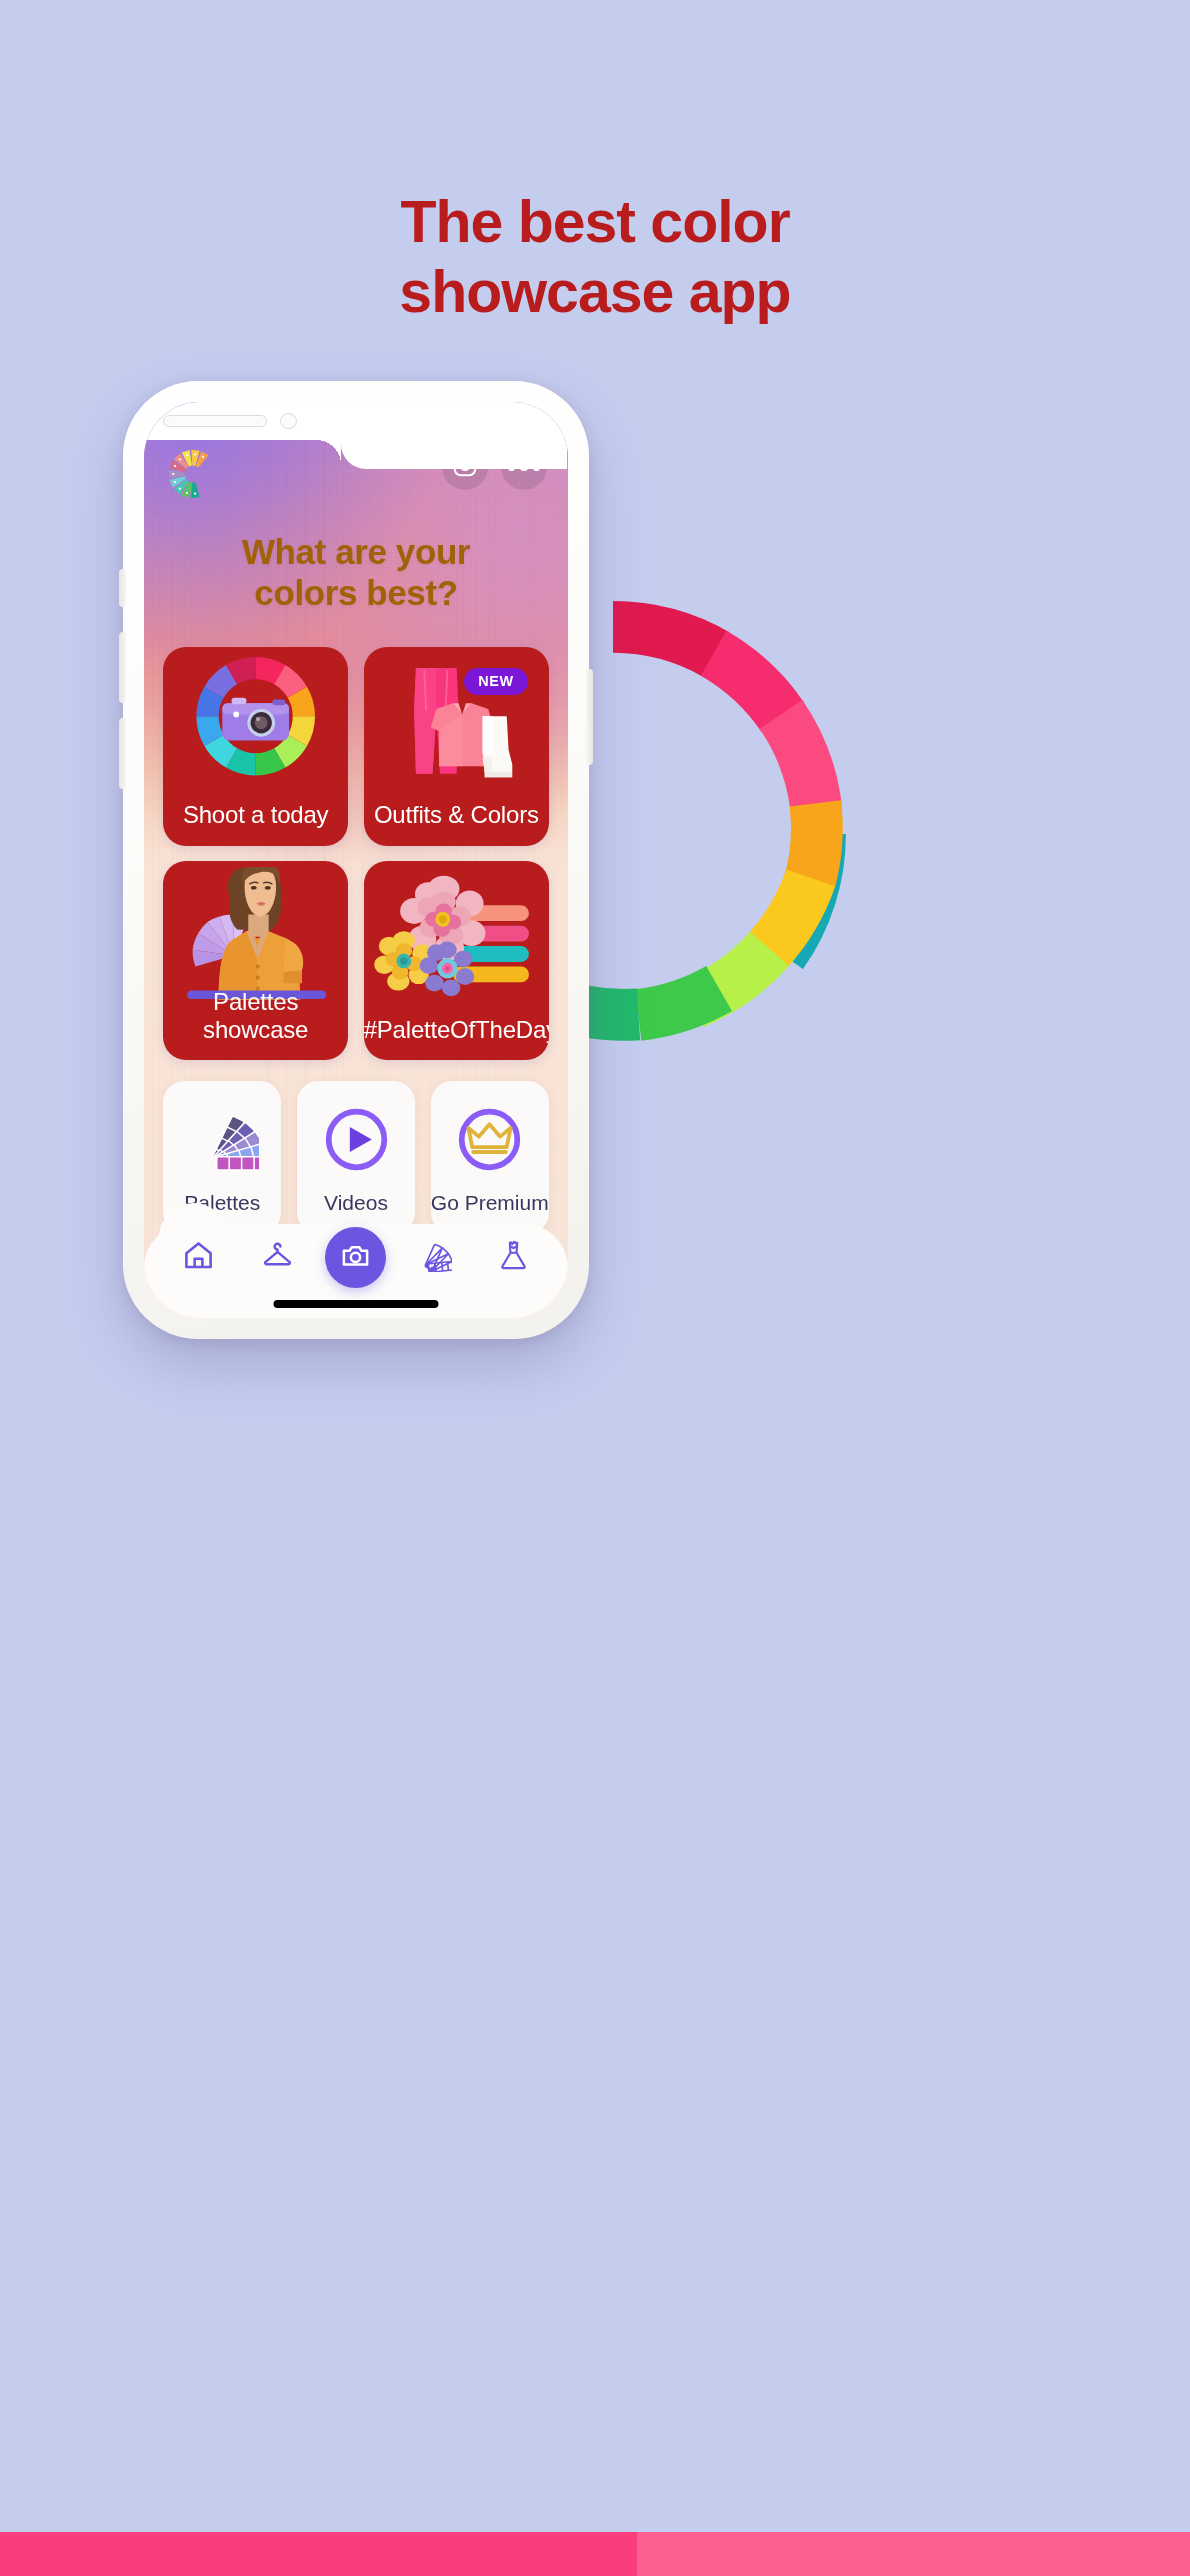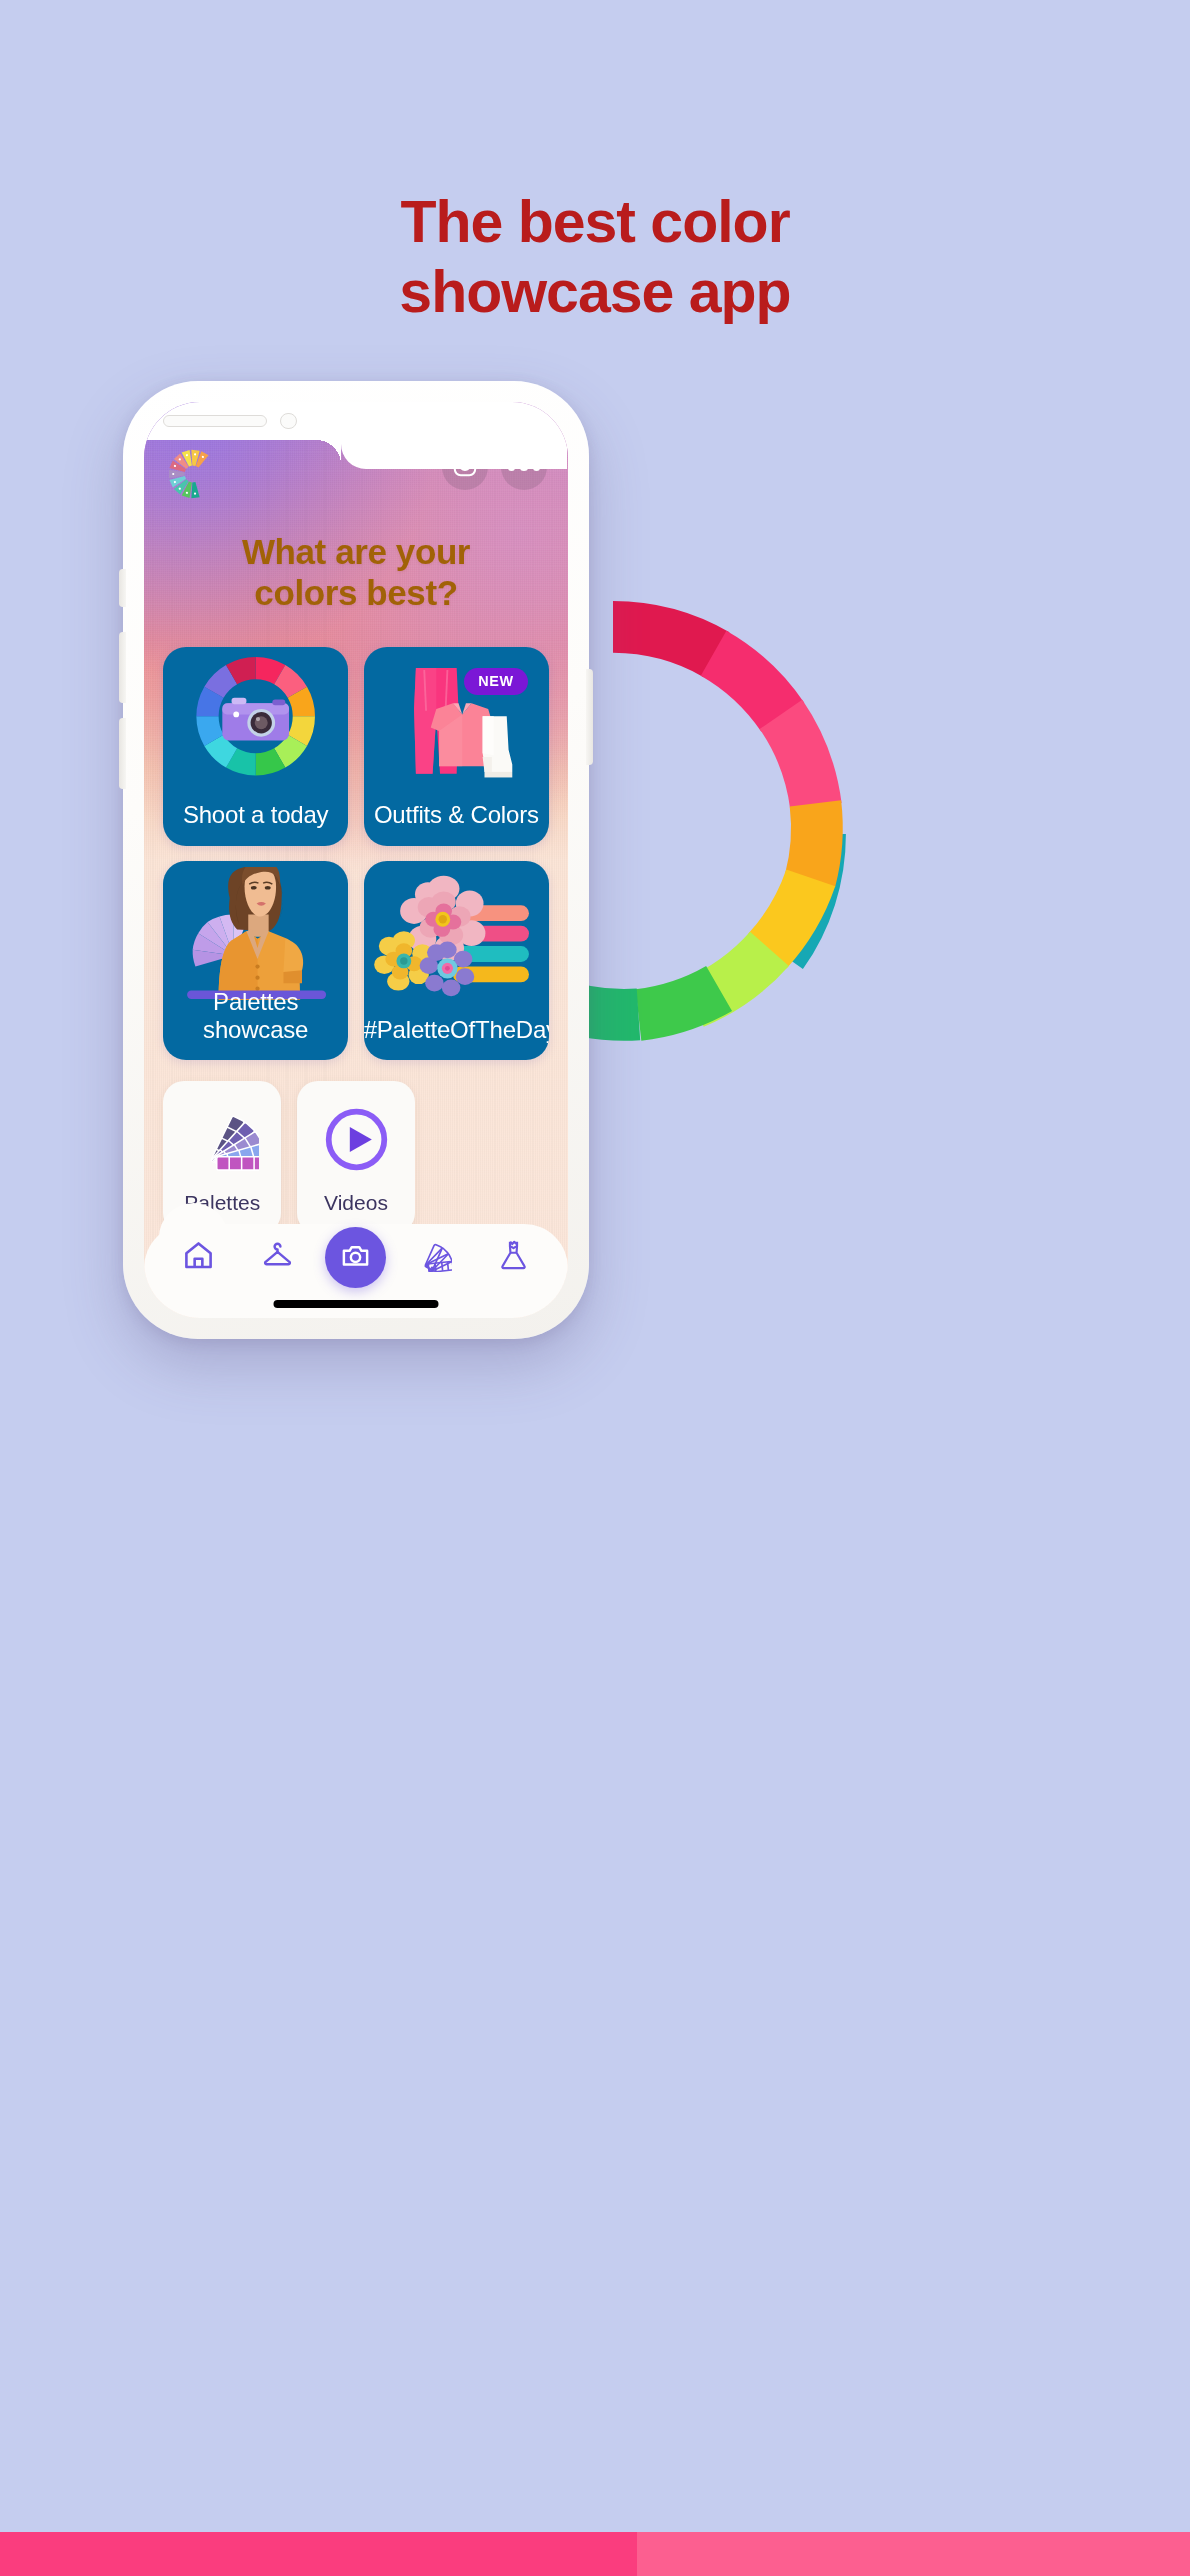--- a/index.html
+++ b/index.html
@@ -135,21 +135,21 @@
 
   
   .grid {
     margin:33px 19px 0 19px;
     display:grid; grid-template-columns:1fr 1fr;
     gap:15.3px;
   }
   .bigcard {
     position:relative;
     height:199px; border-radius:23px;
-    background:#0369a1;
+    background:#b91c1c;
     overflow:hidden;
     box-shadow:0 2.9px 9.6px rgba(130,100,175,.18);
   }
   .bigcard .art { position:absolute; left:0; right:0; top:5.8px; height:136px; }
   .bigcard .cap {
     position:absolute; left:0; right:0; bottom:16.3px;
     text-align:center; color:#fff;
     font-size:24px; font-weight:400; letter-spacing:-0.2px;
   }
   .badge-new {
@@ -581,20 +581,30 @@
         <div class="smallcard">
           <div class="sart">
             <svg width="69" height="69" viewBox="0 0 72 72">
               <circle cx="36" cy="36" r="29" fill="none" stroke="#8b5cf6" stroke-width="6"></circle>
               <path d="M 29 23 L 52 36 L 29 49 Z" fill="#6c3fe0"></path>
             </svg>
           </div>
           <div class="scap">Videos</div>
         </div>
 
+        <div class="smallcard">
+          <div class="sart">
+            <svg width="69" height="69" viewBox="0 0 72 72">
+              <circle cx="36" cy="36" r="29" fill="none" stroke="#8b5cf6" stroke-width="6"></circle>
+              <path d="M 18 44 L 14 24 L 25 33 L 36 20 L 47 33 L 58 24 L 54 44 Z" fill="none" stroke="#e0b33a" stroke-width="4" stroke-linejoin="round"></path>
+              <line x1="19" y1="49" x2="53" y2="49" stroke="#e0b33a" stroke-width="4" stroke-linecap="round"></line>
+            </svg>
+          </div>
+          <div class="scap">Go Premium</div>
+        </div>
       </div>
 
       <div class="navwrap">
         <div class="nav-home-blob"></div>
         <div class="navbg"></div>
         <div class="nav">
           <div class="item">
             <span>
               <svg width="33" height="33" viewBox="0 0 24 24" fill="none" stroke="#6c55e0" stroke-width="1.9" stroke-linejoin="round">
                 <path d="M 3.2 10.4 L 12 3.2 L 20.8 10.4 L 20.8 20.4 L 3.2 20.4 Z"></path>

